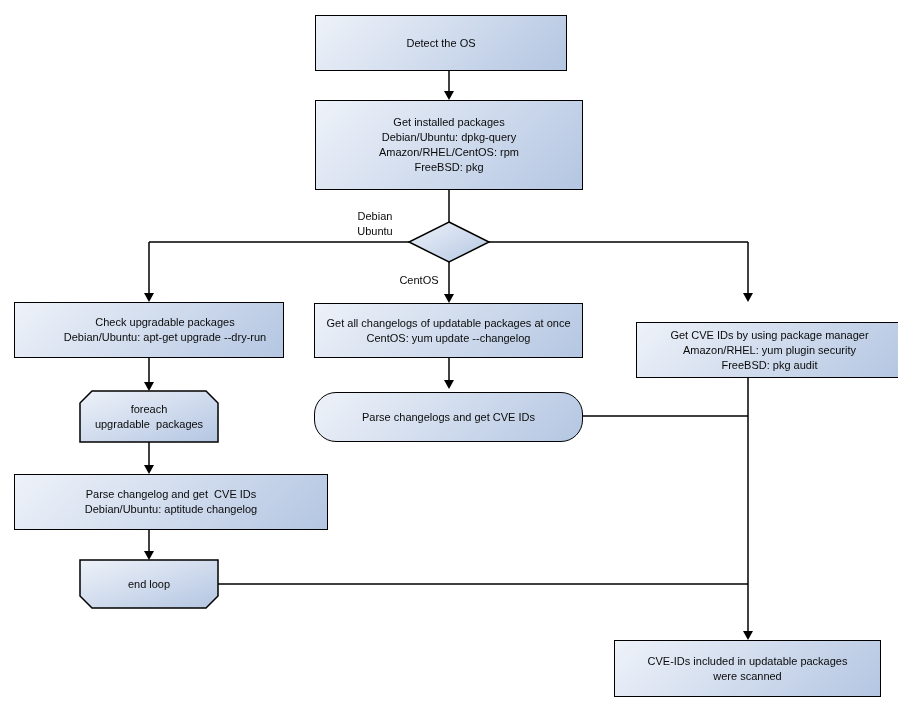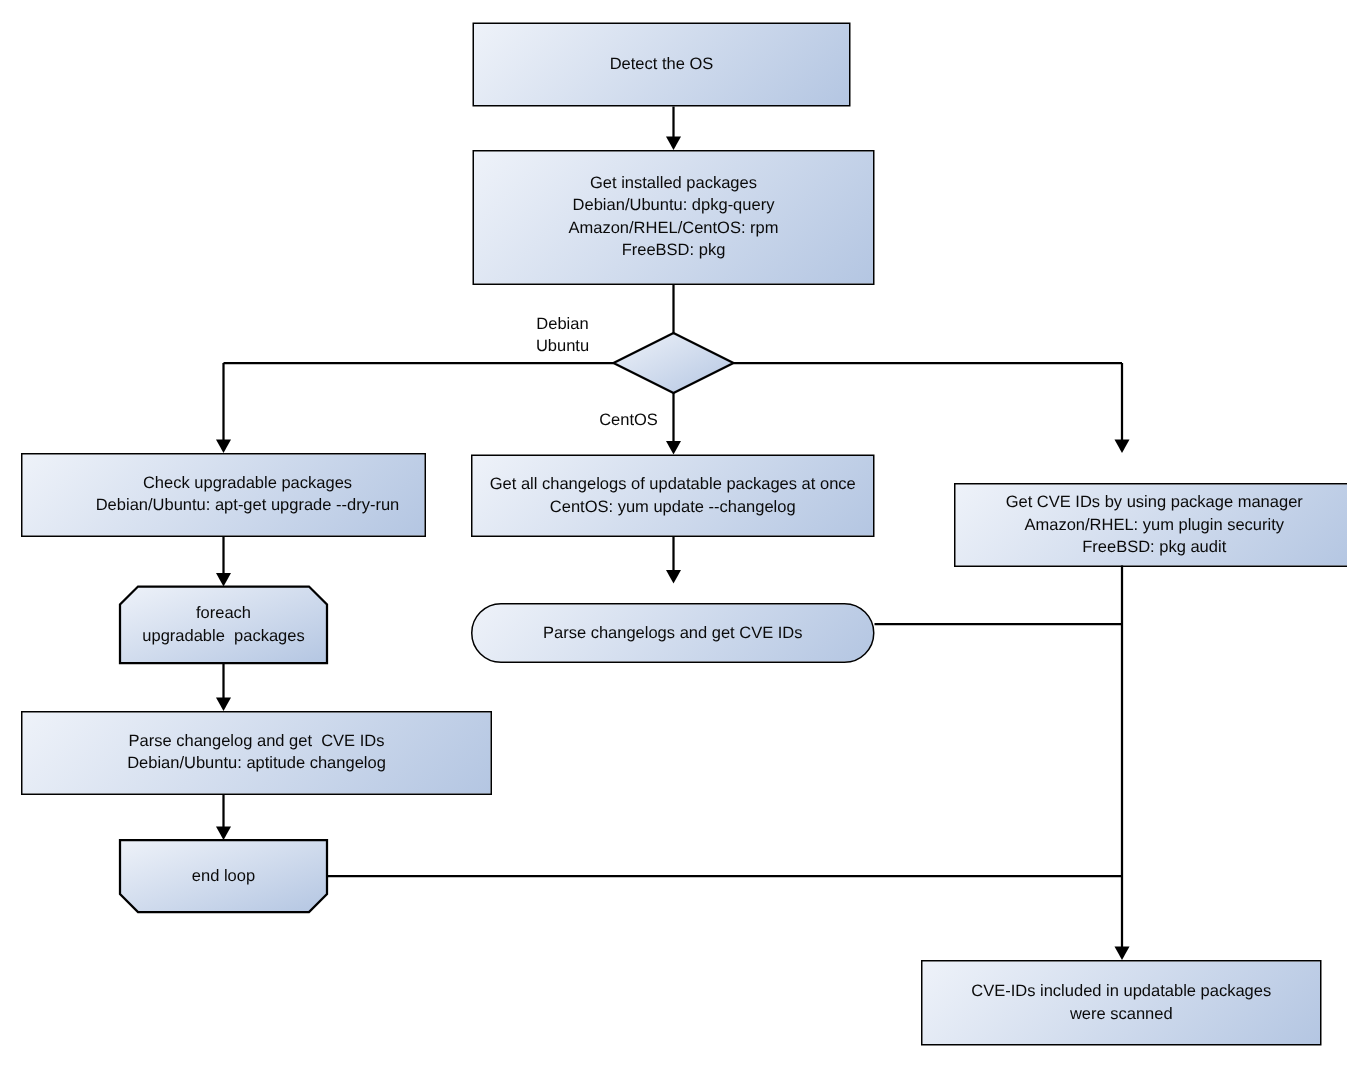--- a/index.html
+++ b/index.html
@@ -137,21 +137,21 @@
     <span class="txt">Get all changelogs of updatable packages at once
 CentOS: yum update --changelog</span>
   </div>
 
   <div class="node" style="left:636px; top:302px; width:267px; height:56px;margin-top:20px;">
     <span class="txt">Get CVE IDs by using package manager
 Amazon/RHEL: yum plugin security
 FreeBSD: pkg audit</span>
   </div>
 
-  <div class="node" style="left:314px; top:402px; width:269px; height:40px;border-radius:22px;">
+  <div class="node" style="left:314px; top:392px; width:269px; height:50px;border-radius:22px;">
     <span class="txt">Parse changelogs and get CVE IDs</span>
   </div>
 
   <div class="node" style="left:14px; top:474px; width:314px; height:56px;">
     <span class="txt">Parse changelog and get  CVE IDs
 Debian/Ubuntu: aptitude changelog</span>
   </div>
 
   <div class="node" style="left:614px; top:640px; width:267px; height:57px;">
     <span class="txt">CVE-IDs included in updatable packages

